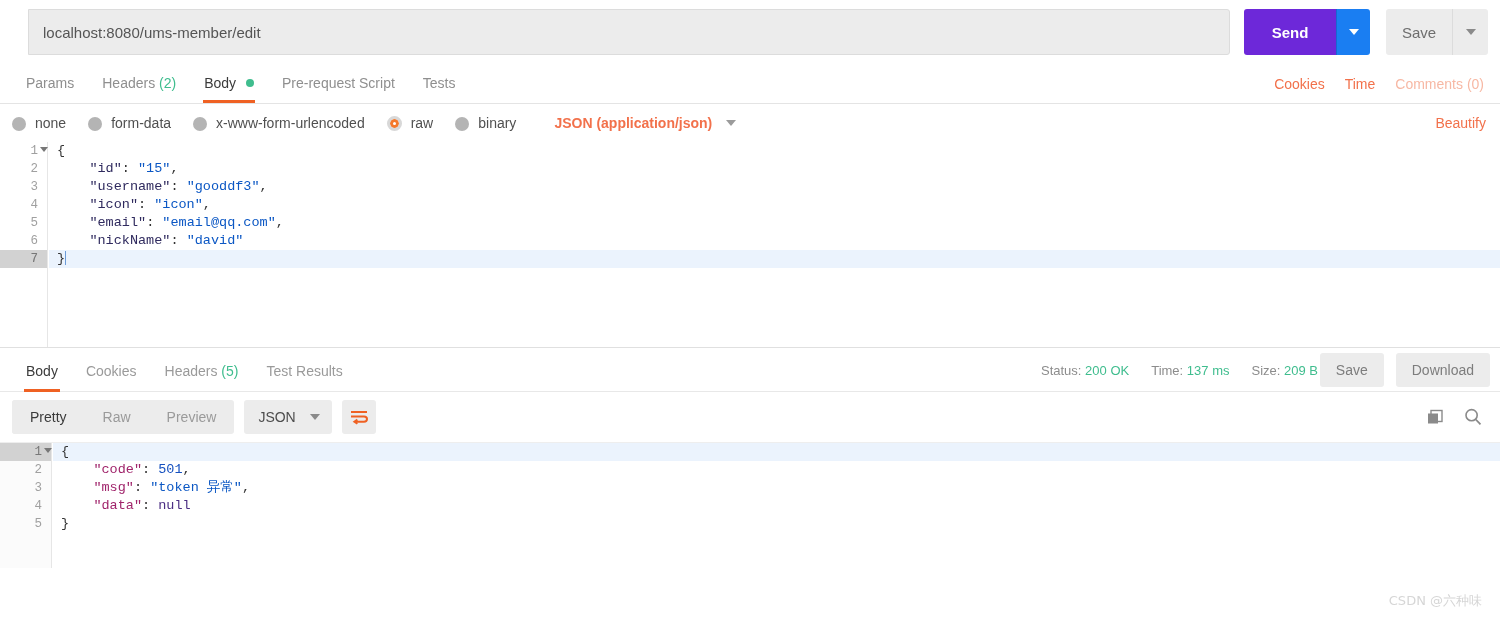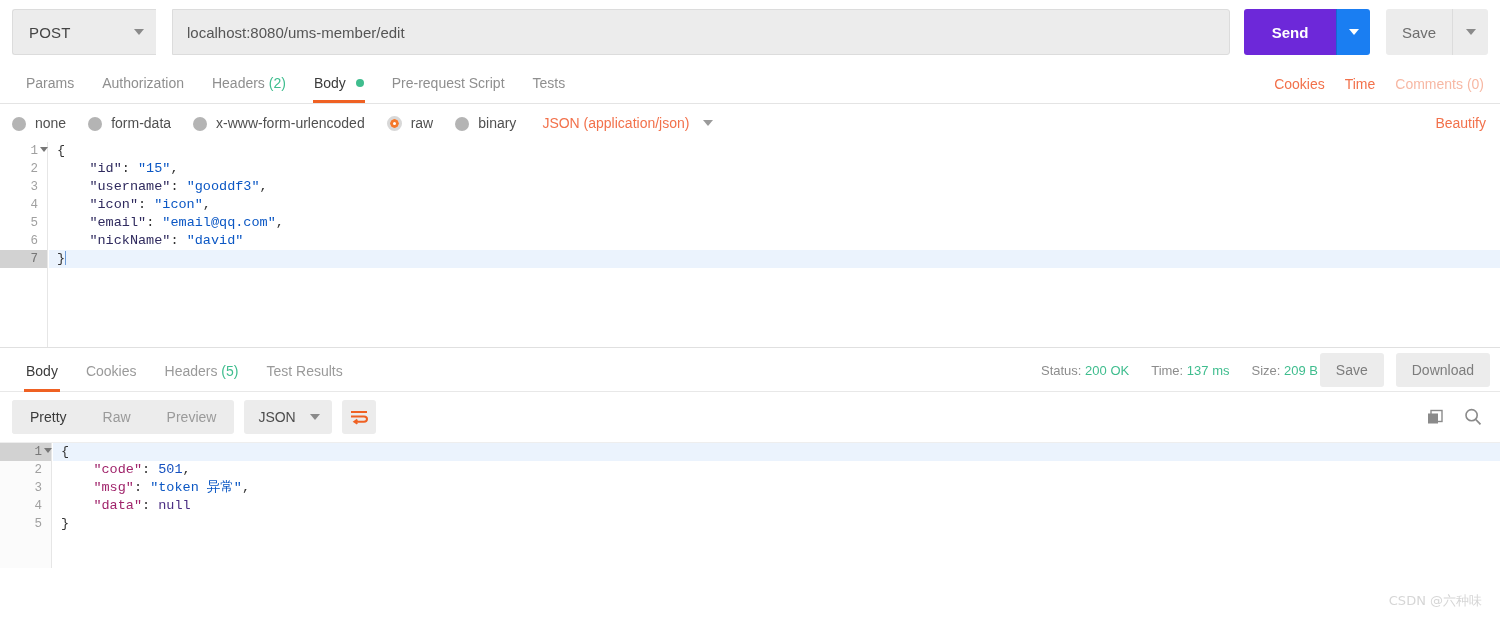--- a/index.html
+++ b/index.html
@@ -130,21 +130,21 @@
     background: #b4b4b4; margin-right: 9px;
     flex: none;
   }
   .radio.selected {
     background: #ffffff;
     border: 3px solid #d8d8d8;
     box-shadow: inset 0 0 0 3px #f4792c;
     width: 15px; height: 15px;
   }
   .json-type {
-    display: flex; align-items: center; cursor: pointer; margin-left: 4px;
+    display: flex; align-items: center; cursor: pointer; margin-left: 16px; font-weight: bold;
   }
   .json-type .txt { font-size: 14px; color: #f2714b; margin-right: 14px; }
   .beautify {
     position: absolute; right: 14px; top: 11px;
     font-size: 14px; color: #f2714b; cursor: pointer;
   }
 
   
   .editor {
     position: relative;
@@ -287,45 +287,38 @@
     font-family: "DejaVu Sans", sans-serif;
     user-select: none;
   }
 </style>
 </head>
 <body>
 
 <div class="app">
 
   <div class="url-row">
-    <div class="method-select">
-      <span class="method-label">POST</span>
-      <span class="caret"></span>
-    </div>
     <input class="url-input" type="text" value="localhost:8080/ums-member/edit" style="">
     <div class="send-group">
       <button class="send-btn">Send</button>
       <div class="send-caret">
         <span class="caret white"></span>
       </div>
     </div>
     <div class="save-group">
       <button class="save-btn">Save</button>
       <div class="save-caret">
         <span class="caret"></span>
       </div>
     </div>
   </div>
 
   <div class="req-tabs">
     <div class="tab">
       <span>Params</span>
-    </div>
-    <div class="tab">
-      <span>Authorization</span>
     </div>
     <div class="tab">
       <span>Headers</span>
       <span class="cnt">(2)</span>
     </div>
     <div class="tab active">
       <span>Body</span>
       <span class="greendot"></span>
     </div>
     <div class="tab">

